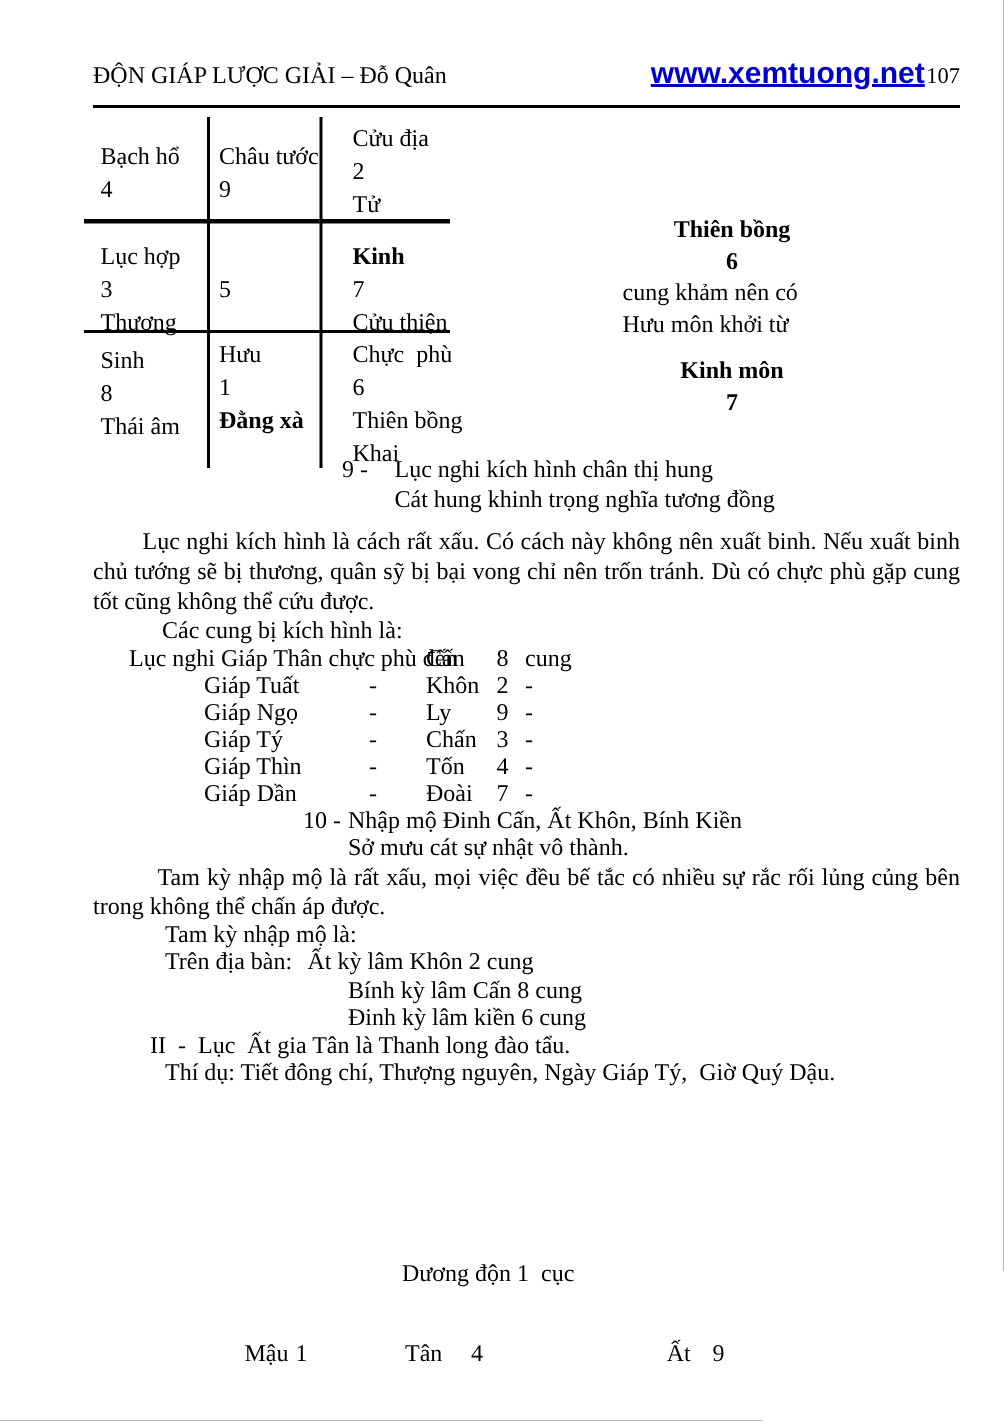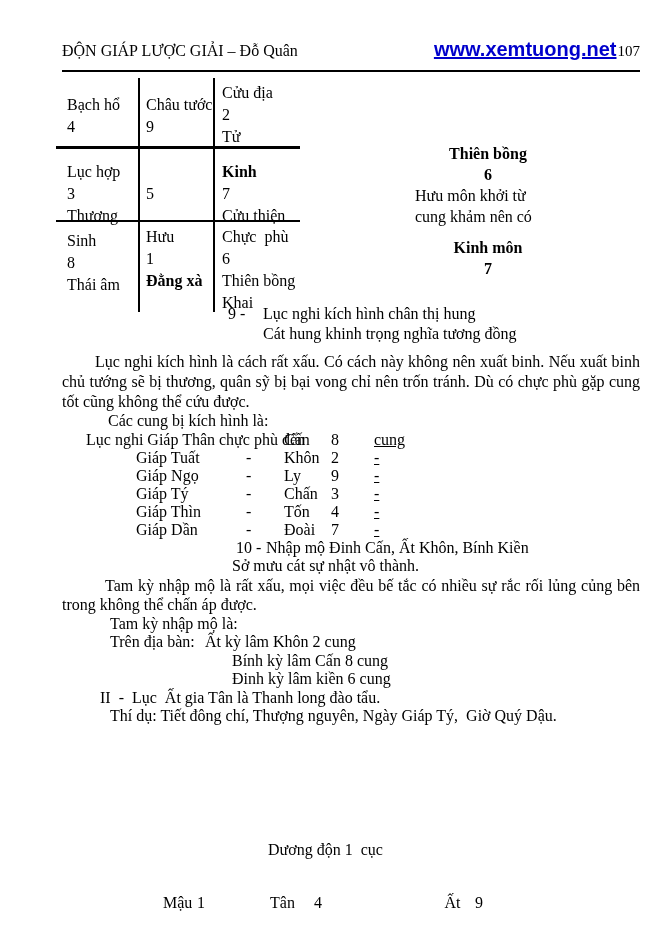--- a/index.html
+++ b/index.html
@@ -26,21 +26,21 @@
   .gtable{position:absolute;left:-6px;top:6px;display:grid;
           grid-template-columns:82px 75px 87px;
           grid-template-rows:68px 74px 92px;}
   .cell{box-sizing:border-box;line-height:22px;}
   .cell .line{white-space:pre;}
   .c2,.c3{border-left:2px solid #000;}
   .r2{border-top:3px solid #000;}
   .r3{border-top:2px solid #000;}
   .c1{padding-left:11px;}
   .c2{padding-left:6px;}
-  .c3{padding-left:7px;}
+  .c3{padding-left:20px;}
   .pt16{padding-top:16px;} .pt12{padding-top:12px;} .pt34{padding-top:34px;}
   .pt8{padding-top:8px;} .pt4{padding-top:4px;}
   .bold{font-weight:bold;}
   .sidenote{position:absolute;left:346px;top:71px;width:160px;line-height:21px;}
   .sn-center{text-align:center;font-weight:bold;}
   .sn-left{padding-left:7px;white-space:nowrap;}
   .sn-gap{margin-top:10px;}
   
   .verse{margin:4px 0 0 166px;line-height:20px;}
   .vrow{display:flex;}
@@ -50,24 +50,24 @@
   .para{margin:0;text-align:justify;line-height:20px;}
   .p1{margin-top:8px;text-indent:33px;}
   .p2,.p3{line-height:19.5px;}
   .p2{text-indent:43px;}
   .iline{line-height:18.5px;white-space:pre-wrap;}
   .kintro{margin-left:46px;}
   
   .krow{position:relative;height:18px;margin-left:24px;}
   .kl{position:absolute;top:0;white-space:nowrap;}
   .kl-label0{left:0;} .kl-name{left:50px;} .kl-dash{left:160px;}
-  .kl-cung{left:198px;} .kl-num{left:245px;} .kl-suf{left:288px;text-decoration:underline;}
+  .kl-cung{left:198px;} .kl-num{left:245px;} .kl-suf{left:264px;}
   
   .v10{margin-left:140px;line-height:18.5px;}
-  .v10l1{display:flex;margin-left:34px;}
+  .v10l1{display:flex;}
   .vnum10{width:30px;flex:0 0 30px;}
   .v10l2{margin-left:30px;}
   .tkintro{margin-left:48px;}
   .dbrow{display:flex;margin-left:48px;line-height:18.5px;}
   .dblabel{width:95px;flex:0 0 95px;}
   .dbitem{margin-left:170px;line-height:18.5px;}
   .ii{margin-left:38px;}
   .thidu{margin-left:48px;}
   
   .cuc{position:absolute;left:163px;top:806px;white-space:pre-wrap;}
@@ -128,22 +128,22 @@
         <div class="line">Chực  phù</div>
         <div class="line">6</div>
         <div class="line">Thiên bồng</div>
         <div class="line">Khai</div>
       </div>
     </div>
 
     <div class="sidenote">
       <div class="sn-center">Thiên bồng</div>
       <div class="sn-center">6</div>
+      <div class="sn-left">cung khảm nên có</div>
       <div class="sn-left">Hưu môn khởi từ</div>
-      <div class="sn-left">cung khảm nên có</div>
       <div class="sn-center sn-gap">Kinh môn</div>
       <div class="sn-center">7</div>
     </div>
   </div>
 
   <div class="verse">
     <div class="vrow">
       <span class="vnum">9 -</span>
       <span>Lục nghi kích hình chân thị hung</span>
     </div>

